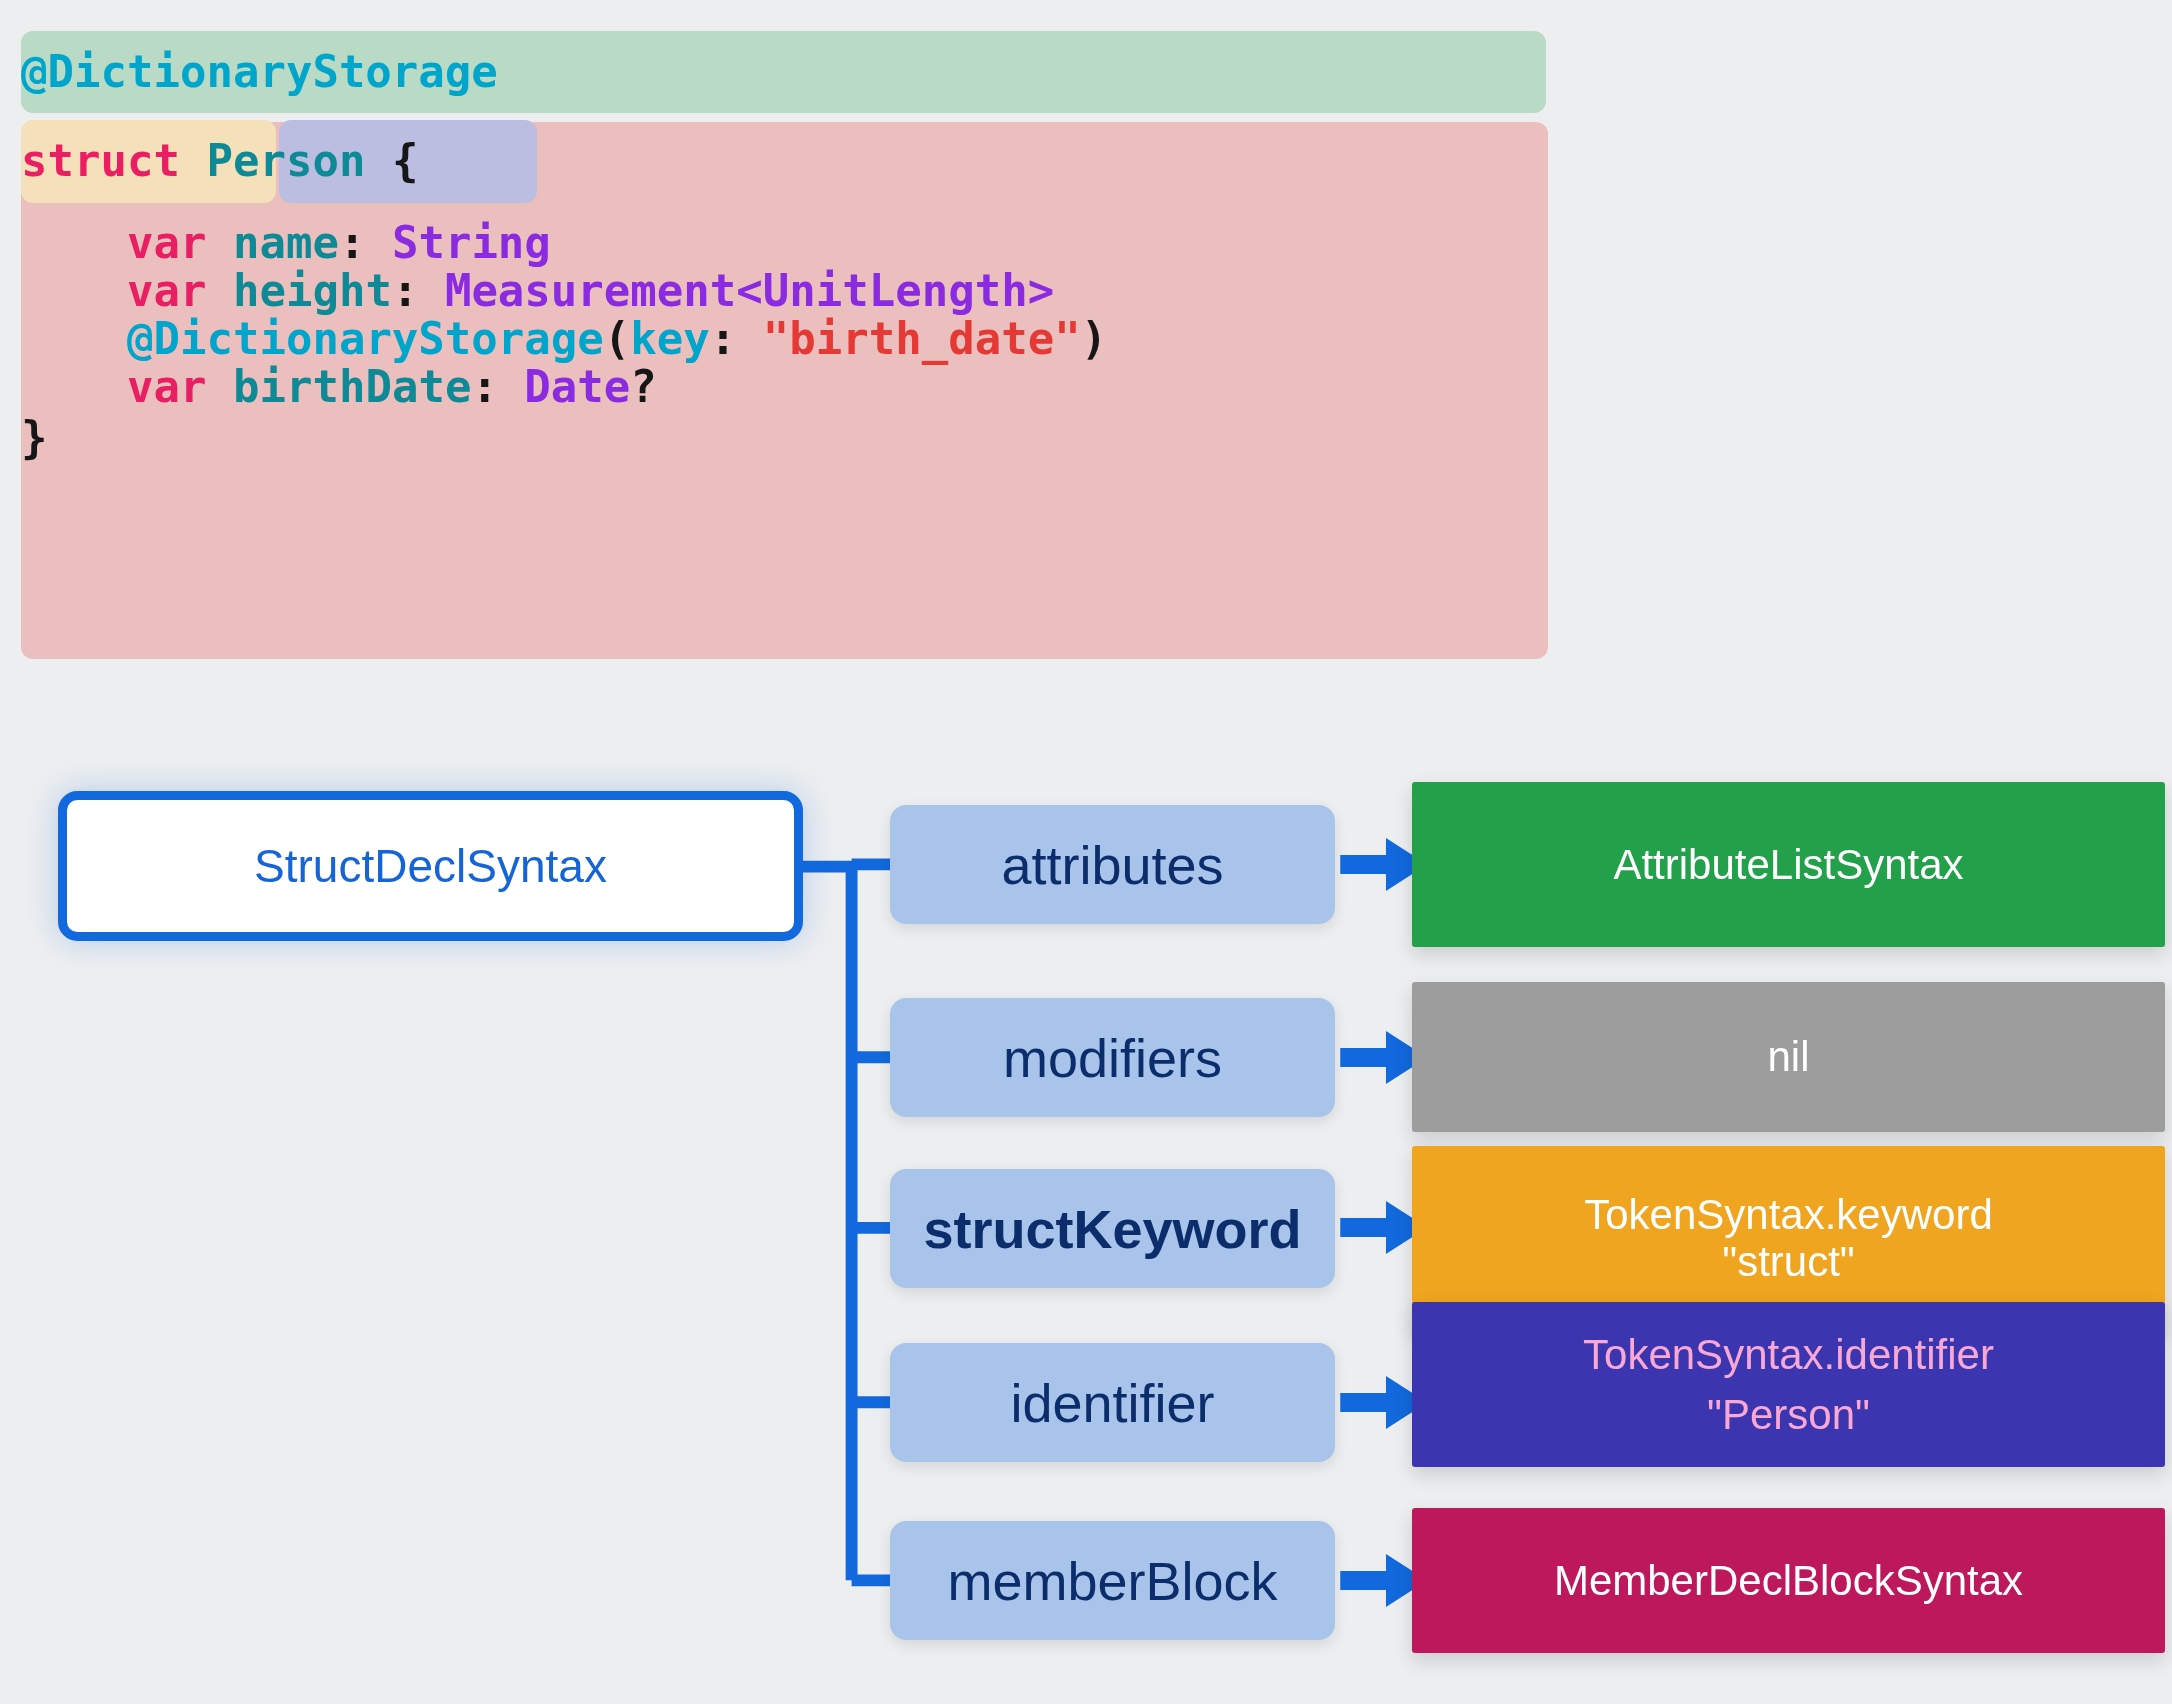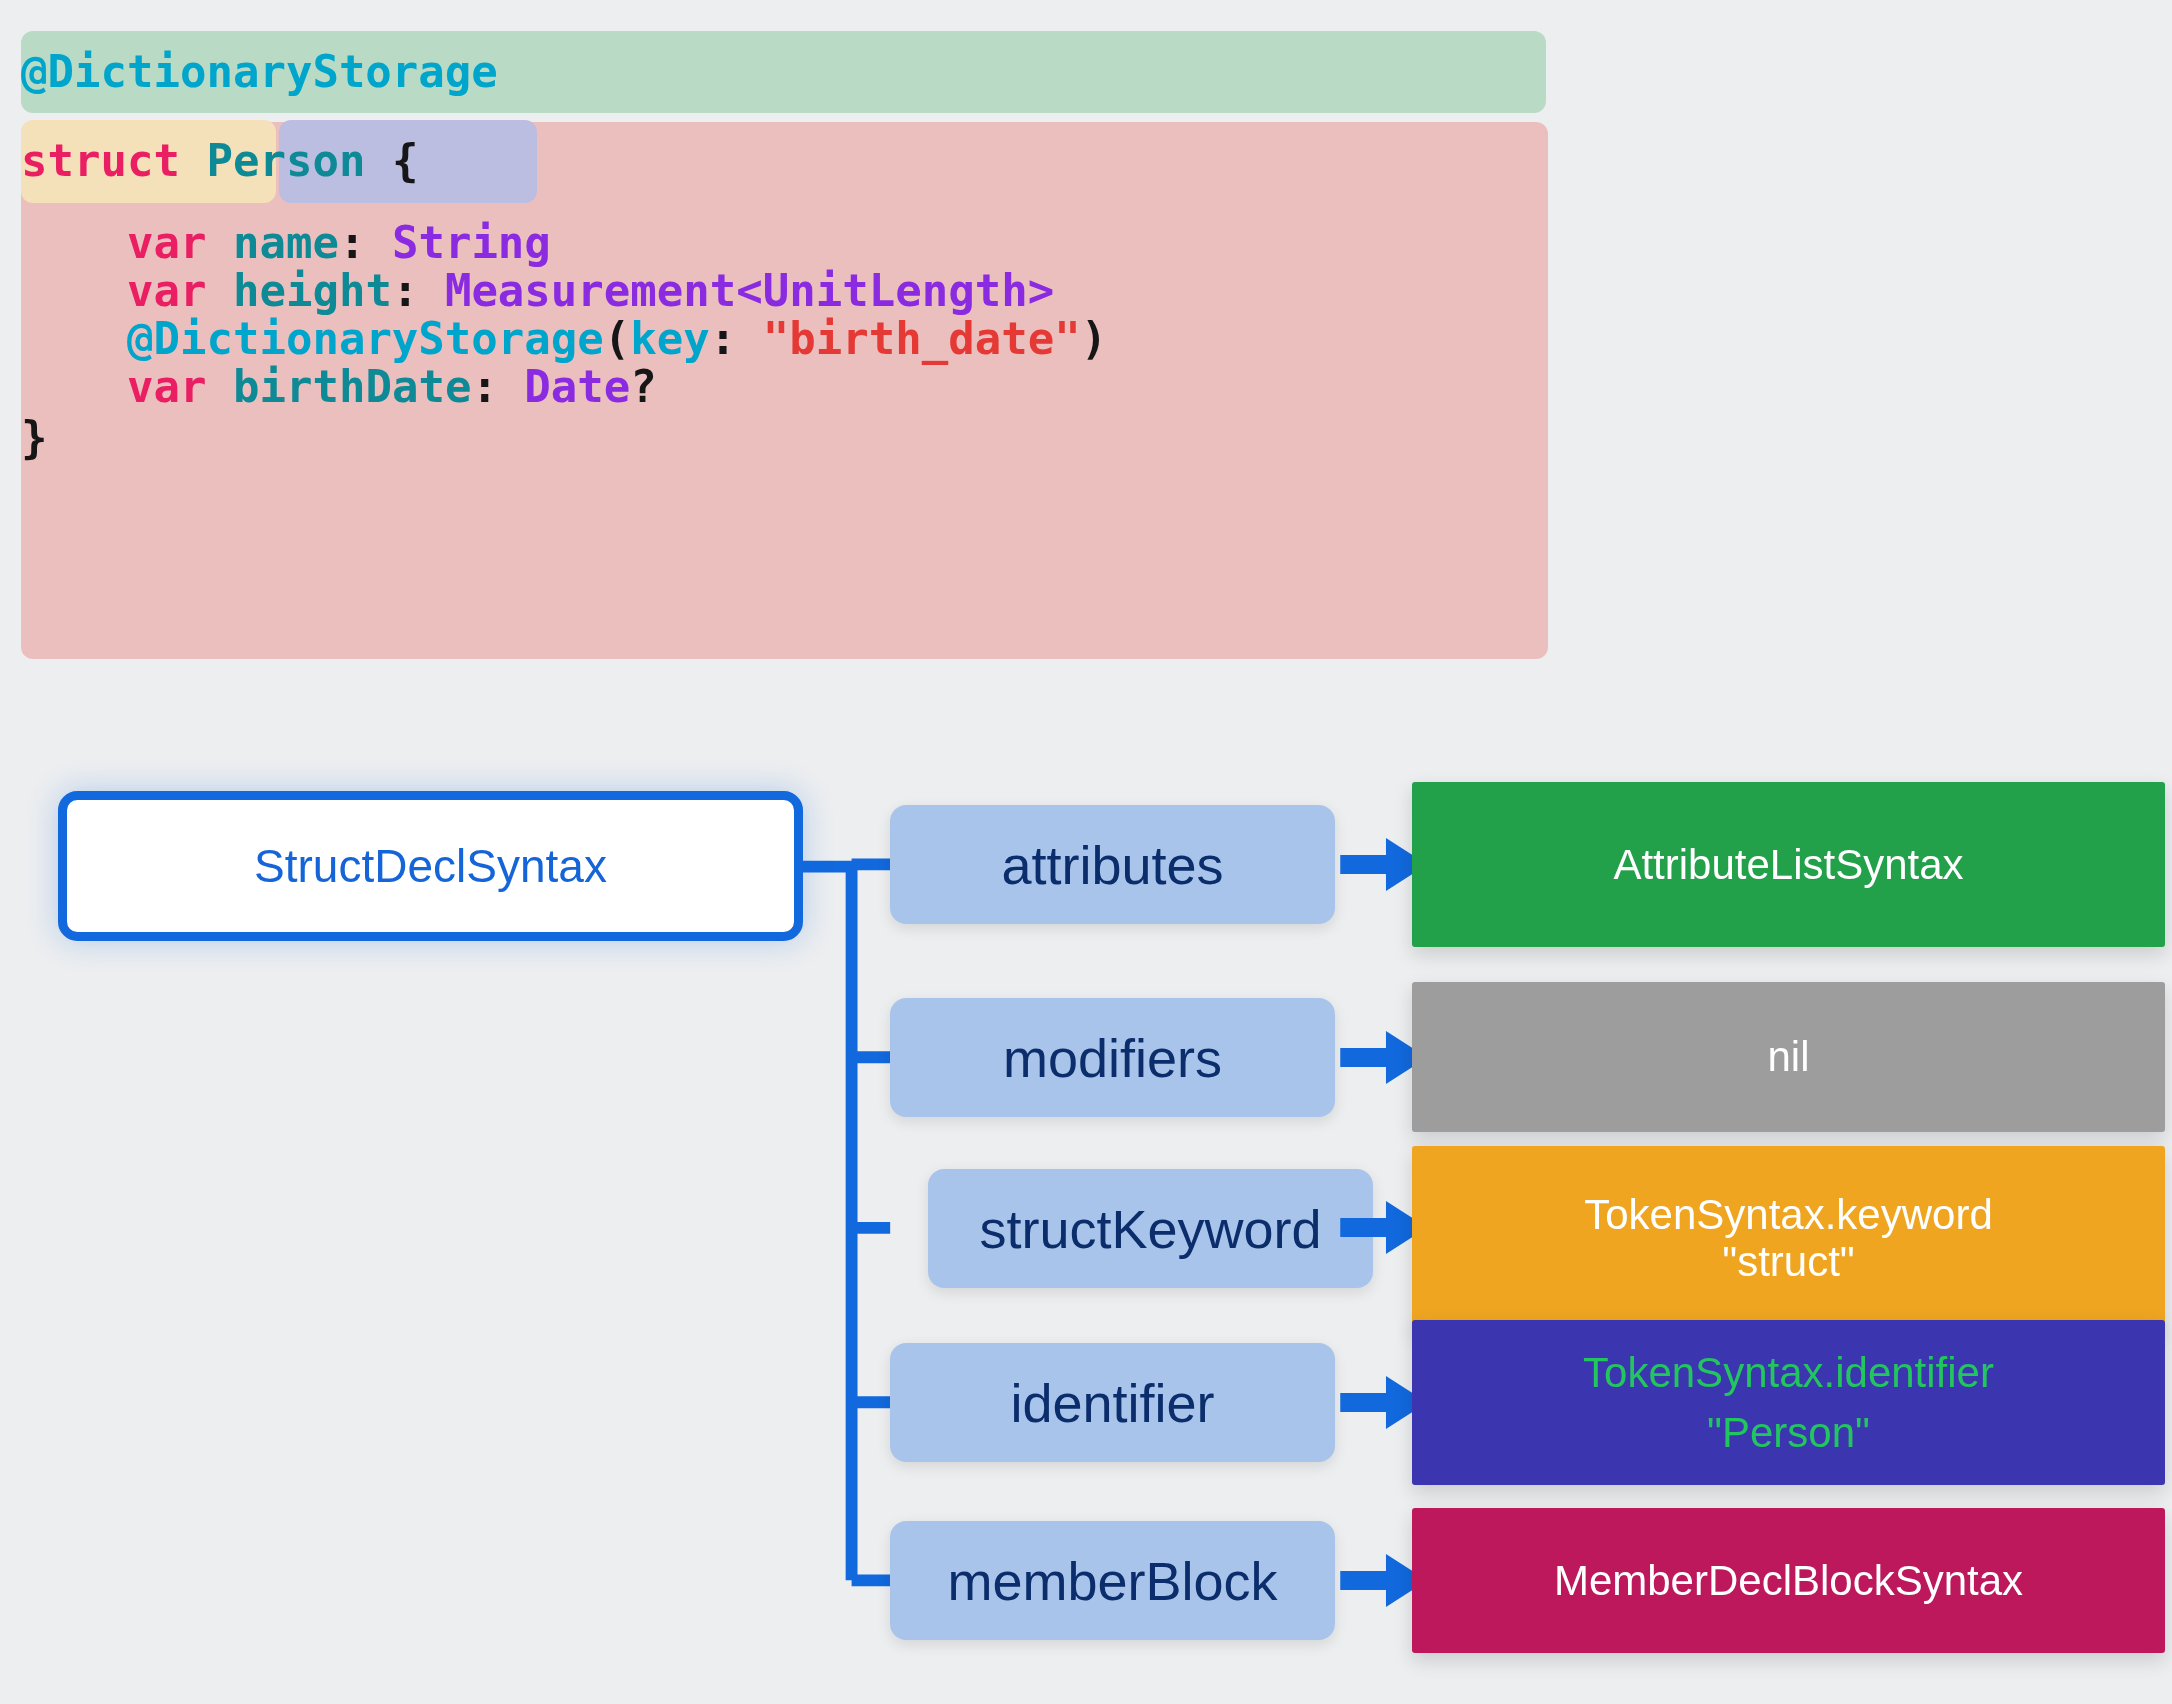--- a/index.html
+++ b/index.html
@@ -207,37 +207,37 @@
         </div>
         <div class="field-chip" style="left: 890px; top: 308px;">
           <span>modifiers</span>
         </div>
         <div class="arrow" style="left: 1340px; top: 338px;"><svg width="89" height="59" viewBox="0 0 120 80">
             <path d="M0 27 L62 27 L62 4 L118 40 L62 76 L62 53 L0 53 Z" fill="#1169dd"></path>
           </svg></div>
         <div class="value-box" style="top: 292px; height: 150px; background: rgb(157, 157, 157); color: rgb(255, 255, 255);">
           <span>nil</span>
         </div>
-        <div class="field-chip" style="left: 928px; top: 479px;">
+        <div class="field-chip" style="left: 890px; top: 479px; font-weight: bold;">
           <span>structKeyword</span>
         </div>
         <div class="arrow" style="left: 1340px; top: 508px;"><svg width="89" height="59" viewBox="0 0 120 80">
             <path d="M0 27 L62 27 L62 4 L118 40 L62 76 L62 53 L0 53 Z" fill="#1169dd"></path>
           </svg></div>
         <div class="value-box" style="top: 456px; height: 184px; background: rgb(239, 165, 32); color: rgb(255, 255, 255);">
           <span>TokenSyntax.keyword</span>
           <span>"struct"</span>
         </div>
         <div class="field-chip" style="left: 890px; top: 653px;">
           <span>identifier</span>
         </div>
         <div class="arrow" style="left: 1340px; top: 683px;"><svg width="89" height="59" viewBox="0 0 120 80">
             <path d="M0 27 L62 27 L62 4 L118 40 L62 76 L62 53 L0 53 Z" fill="#1169dd"></path>
           </svg></div>
-        <div class="value-box" style="top: 630px; height: 165px; background: rgb(59, 54, 176); color: #22c55e; gap: 12px;">
+        <div class="value-box" style="top: 612px; height: 165px; background: rgb(59, 54, 176); color: #f9a8d4; gap: 12px;">
           <span>TokenSyntax.identifier</span>
           <span>"Person"</span>
         </div>
         <div class="field-chip" style="left: 890px; top: 831px;">
           <span>memberBlock</span>
         </div>
         <div class="arrow" style="left: 1340px; top: 861px;"><svg width="89" height="59" viewBox="0 0 120 80">
             <path d="M0 27 L62 27 L62 4 L118 40 L62 76 L62 53 L0 53 Z" fill="#1169dd"></path>
           </svg></div>
         <div class="value-box" style="top: 818px; height: 145px; background: #be185d; color: rgb(255, 255, 255);">

